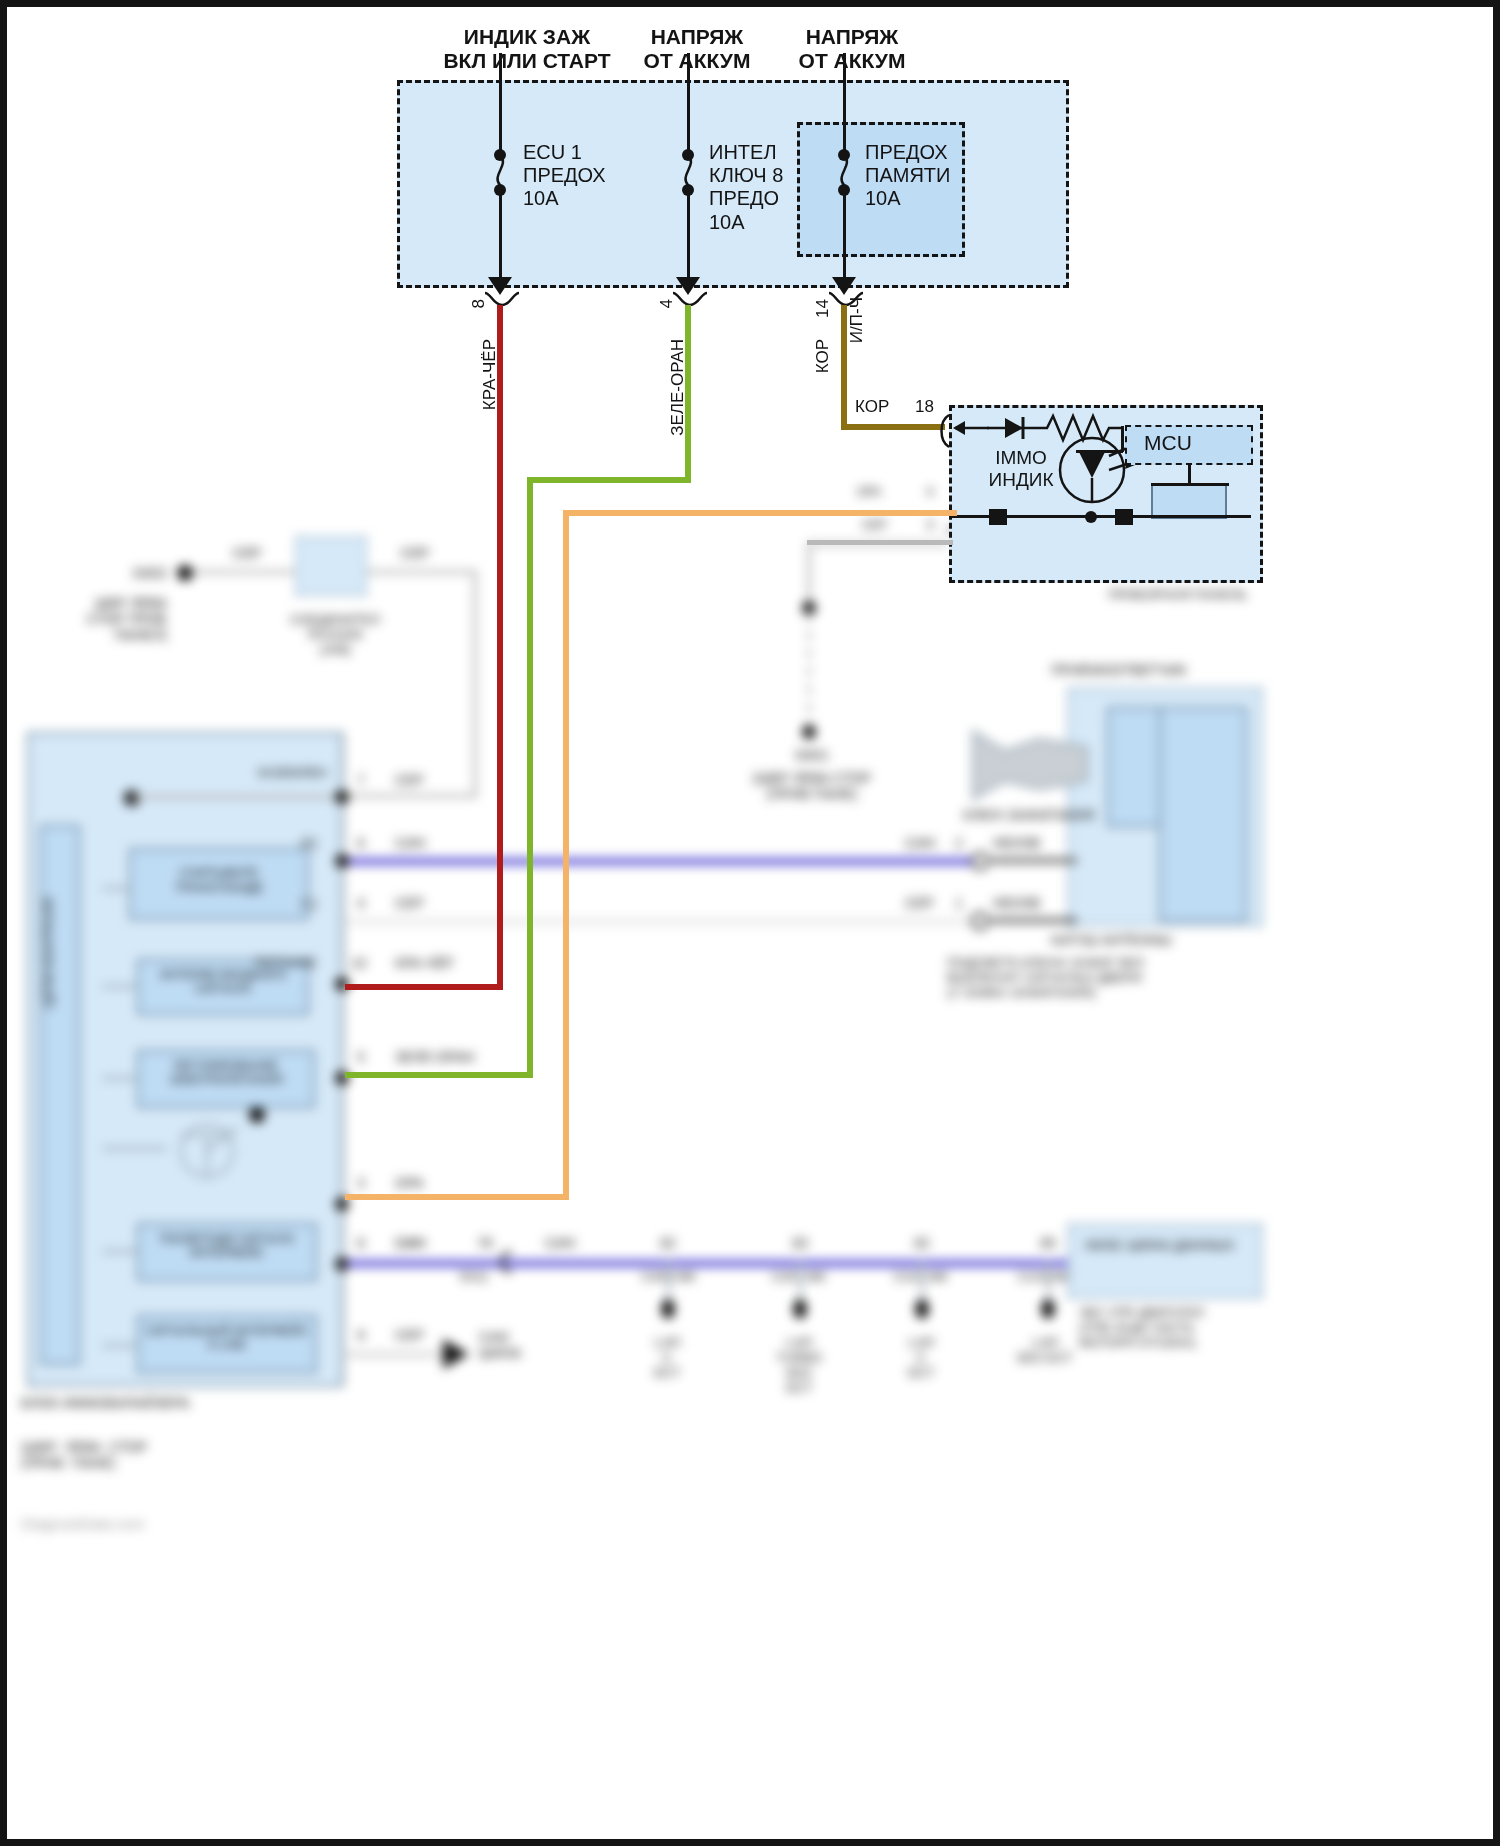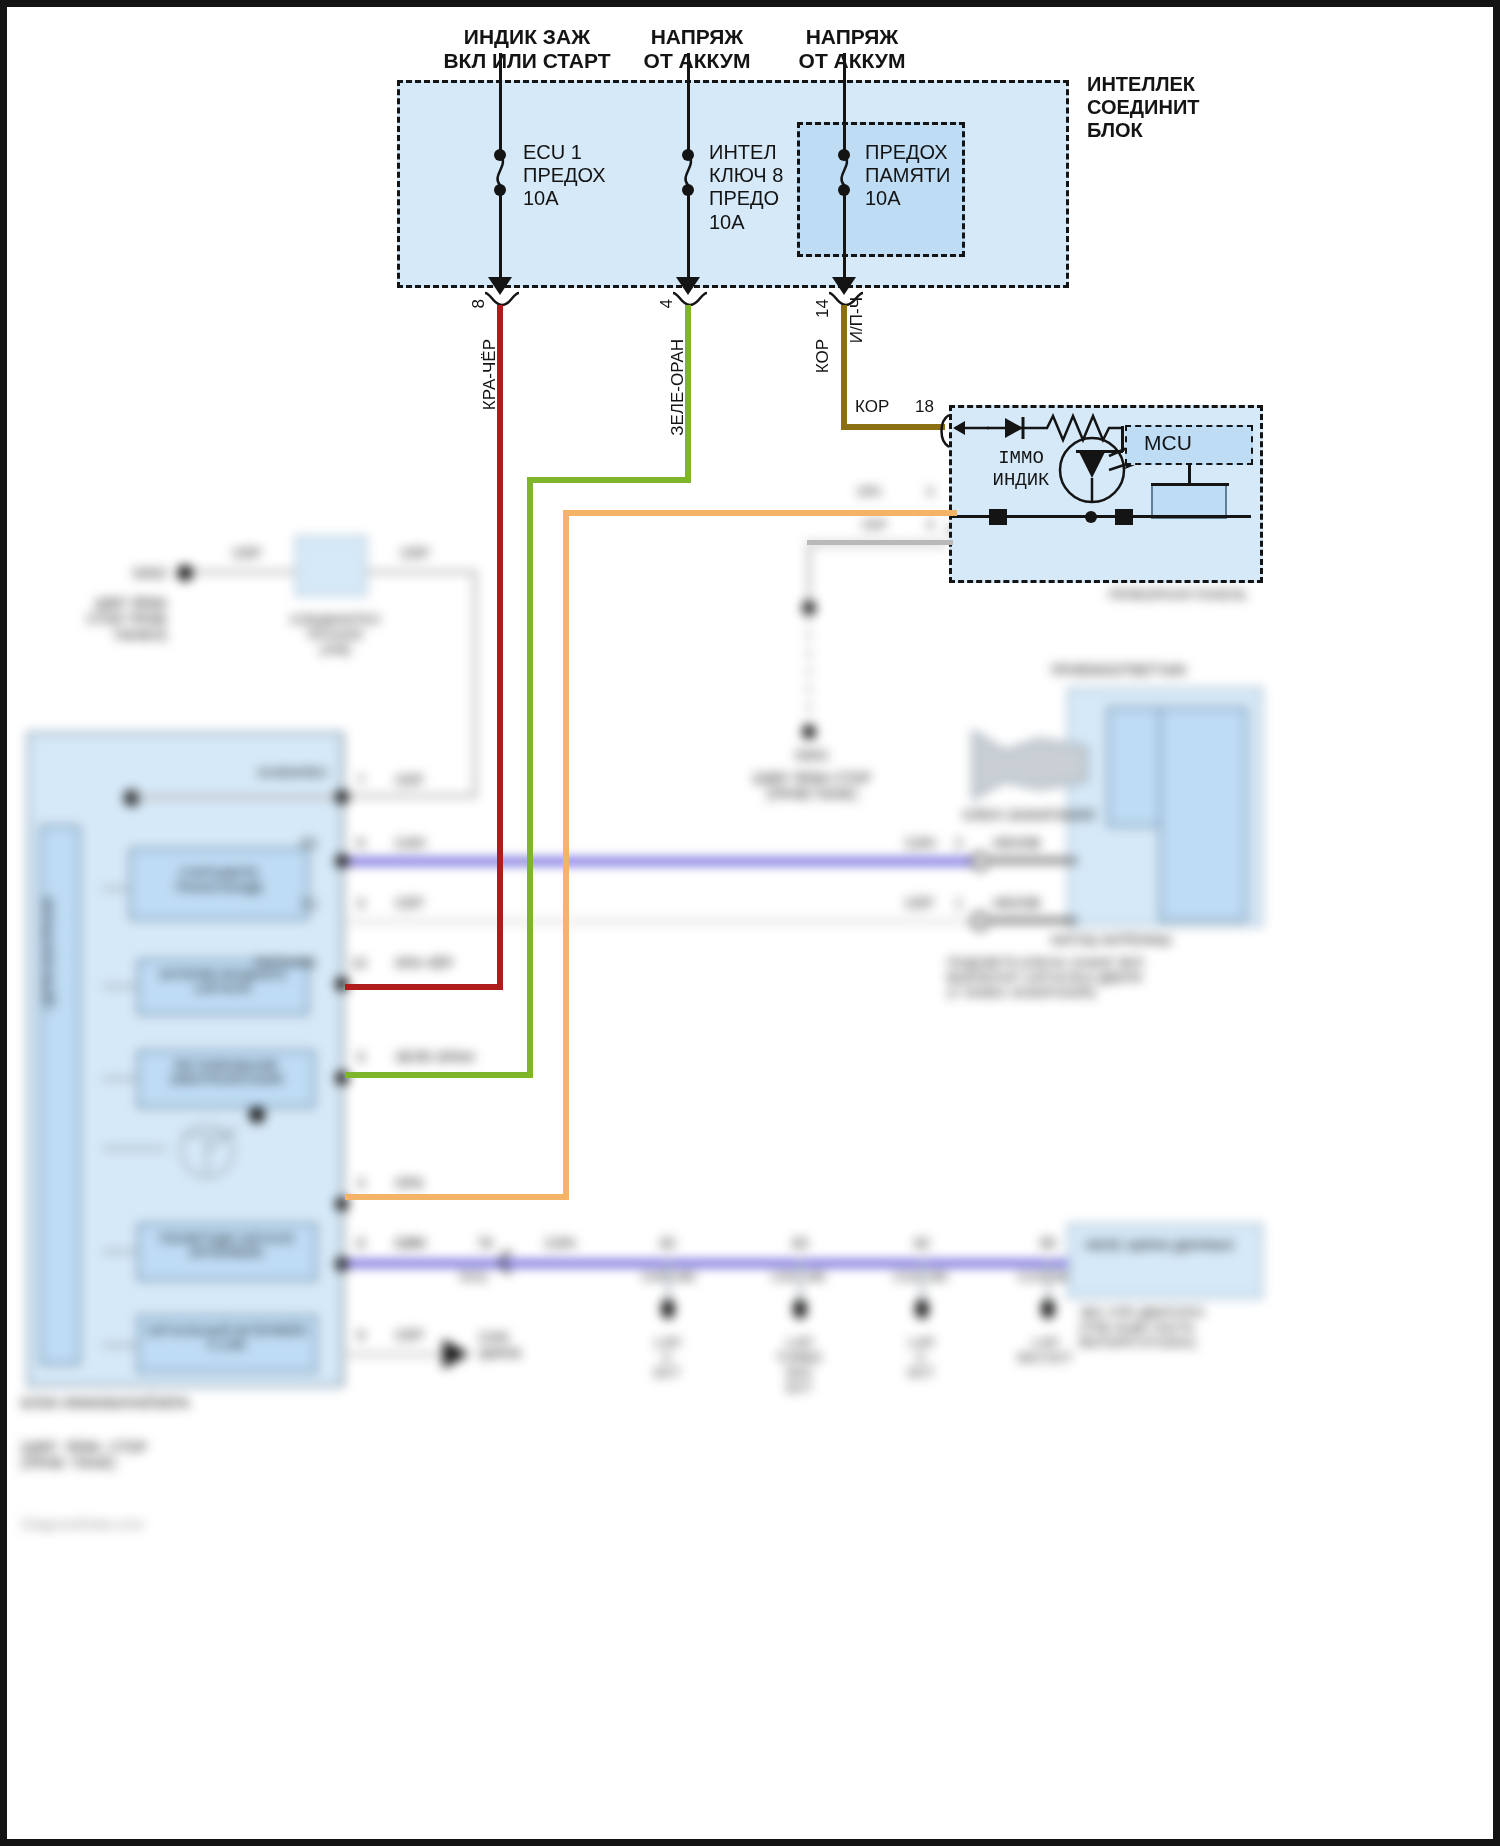--- a/index.html
+++ b/index.html
@@ -287,23 +287,20 @@
     <div id="sharplayer">
 
       <div class="lbl c" style="left:400px; top:18px; width:240px; font-size:21px; font-weight:700;">ИНДИК ЗАЖ
 ВКЛ ИЛИ СТАРТ</div>
       <div class="lbl c" style="left:610px; top:18px; width:160px; font-size:21px; font-weight:700;">НАПРЯЖ
 ОТ АККУМ</div>
       <div class="lbl c" style="left:760px; top:18px; width:170px; font-size:21px; font-weight:700;">НАПРЯЖ
 ОТ АККУМ</div>
 
       <div class="blk fillA dash" style="left:390px; top:73px; width:672px; height:208px;"></div>
-      <div class="lbl" style="left:1080px; top:66px; width:190px; font-size:20px; font-weight:700;">ИНТЕЛЛЕК
-СОЕДИНИТ
-БЛОК</div>
 
       <div class="blk fillB dash" style="left:790px; top:115px; width:168px; height:135px;"></div>
 
       <div class="wire wv" style="left:492px; top:46px; height:104px; width:2.5px;"></div>
       <svg class="fuse" style="left:484px; top:144px;" width="20" height="48">
         <path d="M9 4 C19 14 0 24 9 34 C9 38 9 42 9 44" fill="none" stroke="#141414" stroke-width="2.5"></path>
       </svg>
       <div class="dot" style="left:487px; top:142px; width:12px; height:12px;"></div>
       <div class="dot" style="left:487px; top:177px; width:12px; height:12px;"></div>
       <div class="lbl" style="left:516px; top:134px; width:160px; font-size:20px;">ECU 1
@@ -399,21 +396,21 @@
 
       <svg style="position:absolute; left:1040px; top:417px;" width="90" height="92">
         <circle cx="45" cy="46" r="32" fill="none" stroke="#141414" stroke-width="2.5"></circle>
         <polygon points="32,28 58,28 45,54" fill="#141414"></polygon>
         <line x1="45" y1="54" x2="45" y2="78" stroke="#141414" stroke-width="2.5"></line>
         <line x1="62" y1="32" x2="80" y2="24" stroke="#141414" stroke-width="2.5"></line>
         <polygon points="80,19 88,25 78,29" fill="#141414"></polygon>
         <line x1="62" y1="46" x2="80" y2="40" stroke="#141414" stroke-width="2.5"></line>
         <polygon points="80,35 88,41 78,45" fill="#141414"></polygon>
       </svg>
-      <div class="lbl c" style="left:966px; top:440px; width:96px; font-size:19px;font-family:Liberation Mono, monospace;">IMMO
+      <div class="lbl c" style="left:966px; top:440px; width:96px; font-size:19px;">IMMO
 ИНДИК</div>
 
       <div class="blk fillB dash" style="left:1118px; top:418px; width:128px; height:40px; border-width:2.5px;"></div>
       <div class="lbl c" style="left:1097px; top:424px; width:128px; font-size:21px;">MCU</div>
       <div class="wire wv" style="left:1181px; top:458px; height:18px; width:2.5px;"></div>
       <div class="blk fillB solid" style="left:1144px; top:476px; width:76px; height:36px;"></div>
       <div class="wire wh" style="left:1144px; top:476px; width:78px; height:2.5px;"></div>
 
       <div class="wire wh" style="left:944px; top:508px; width:300px; height:3px;"></div>
       <div class="dot" style="left:1078px; top:504px; width:12px; height:12px;"></div>

